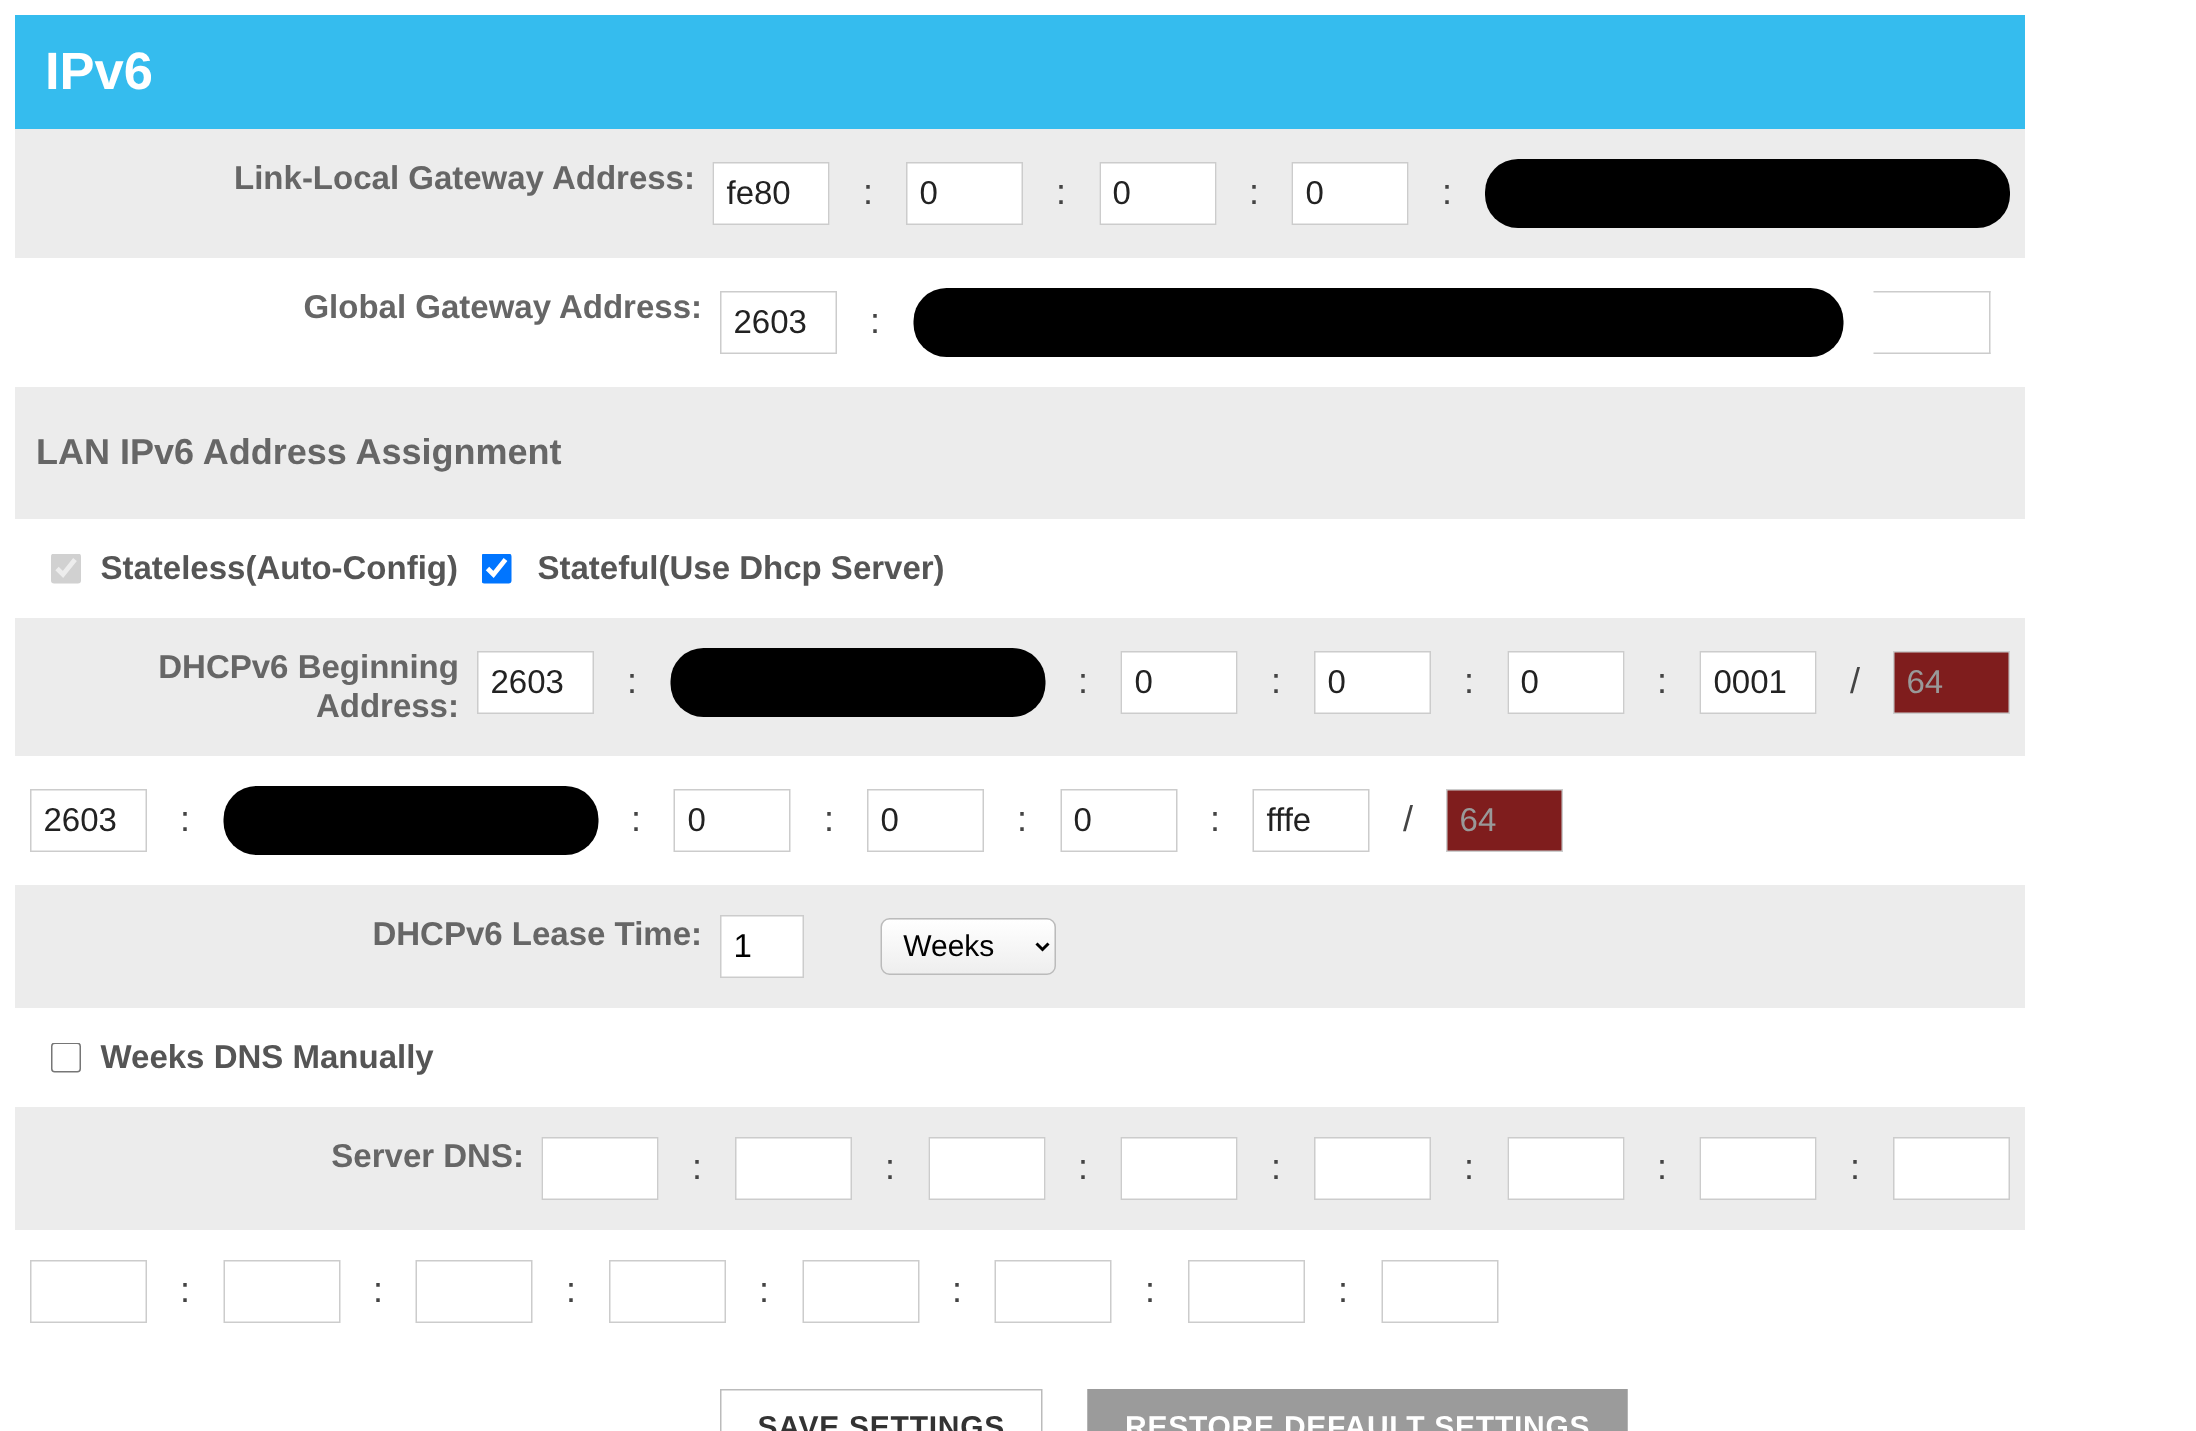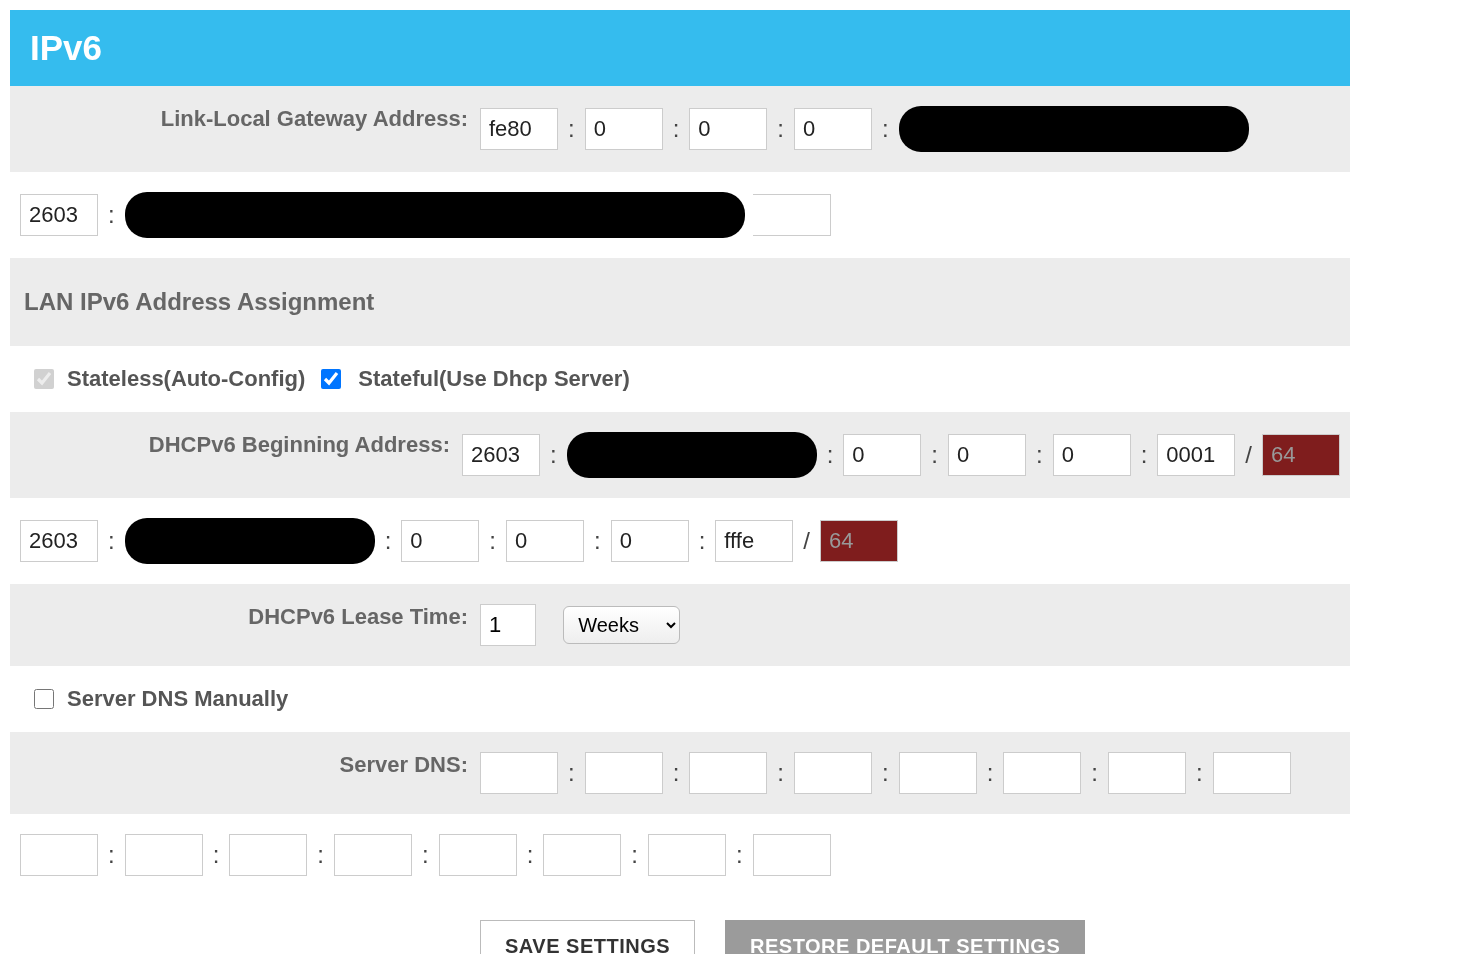--- a/index.html
+++ b/index.html
@@ -31,21 +31,21 @@
     text-align: right;
     padding-right: 12px;
     font-weight: bold;
     color: #666;
     font-size: 22px;
   }
   .value-col {
     flex: 1;
     display: flex;
     align-items: center;
-    gap: 8px;
+    gap: 20px;
   }
   .section-row {
     padding: 30px 14px;
     font-weight: bold;
     font-size: 24px;
     color: #666;
   }
   .checkbox-row {
     padding: 20px 20px;
     display: flex;
@@ -151,20 +151,21 @@
       <span class="colon">:</span>
       <input type="text" class="seg" value="0" style="">
       <span class="colon">:</span>
       <input type="text" class="seg" value="0" style="">
       <span class="colon">:</span>
       <span class="redacted-xl"></span>
     </div>
   </div>
 
   <div class="row">
+    <div class="label-col">Global Gateway Address:</div>
     <div class="value-col">
       <input type="text" class="seg" value="2603" style="">
       <span class="colon">:</span>
       <span class="redacted-lg"></span>
       <span class="empty-seg" style="border-left:none"></span>
     </div>
   </div>
 
   <div class="row shaded section-row">LAN IPv6 Address Assignment</div>
 
@@ -218,21 +219,21 @@
       <input type="text" class="tiny" value="1" style="">
       &nbsp;&nbsp;
       <select class="unit">
         <option>Weeks</option>
       </select>
     </div>
   </div>
 
   <div class="checkbox-row">
     <input type="checkbox" style="">
-    <span>Server DNS Manually</span>
+    <span>Weeks DNS Manually</span>
   </div>
 
   <div class="row shaded">
     <div class="label-col">Server DNS:</div>
     <div class="value-col">
       <input type="text" class="seg" style="">
       <span class="colon">:</span>
       <input type="text" class="seg" style="">
       <span class="colon">:</span>
       <input type="text" class="seg" style="">

